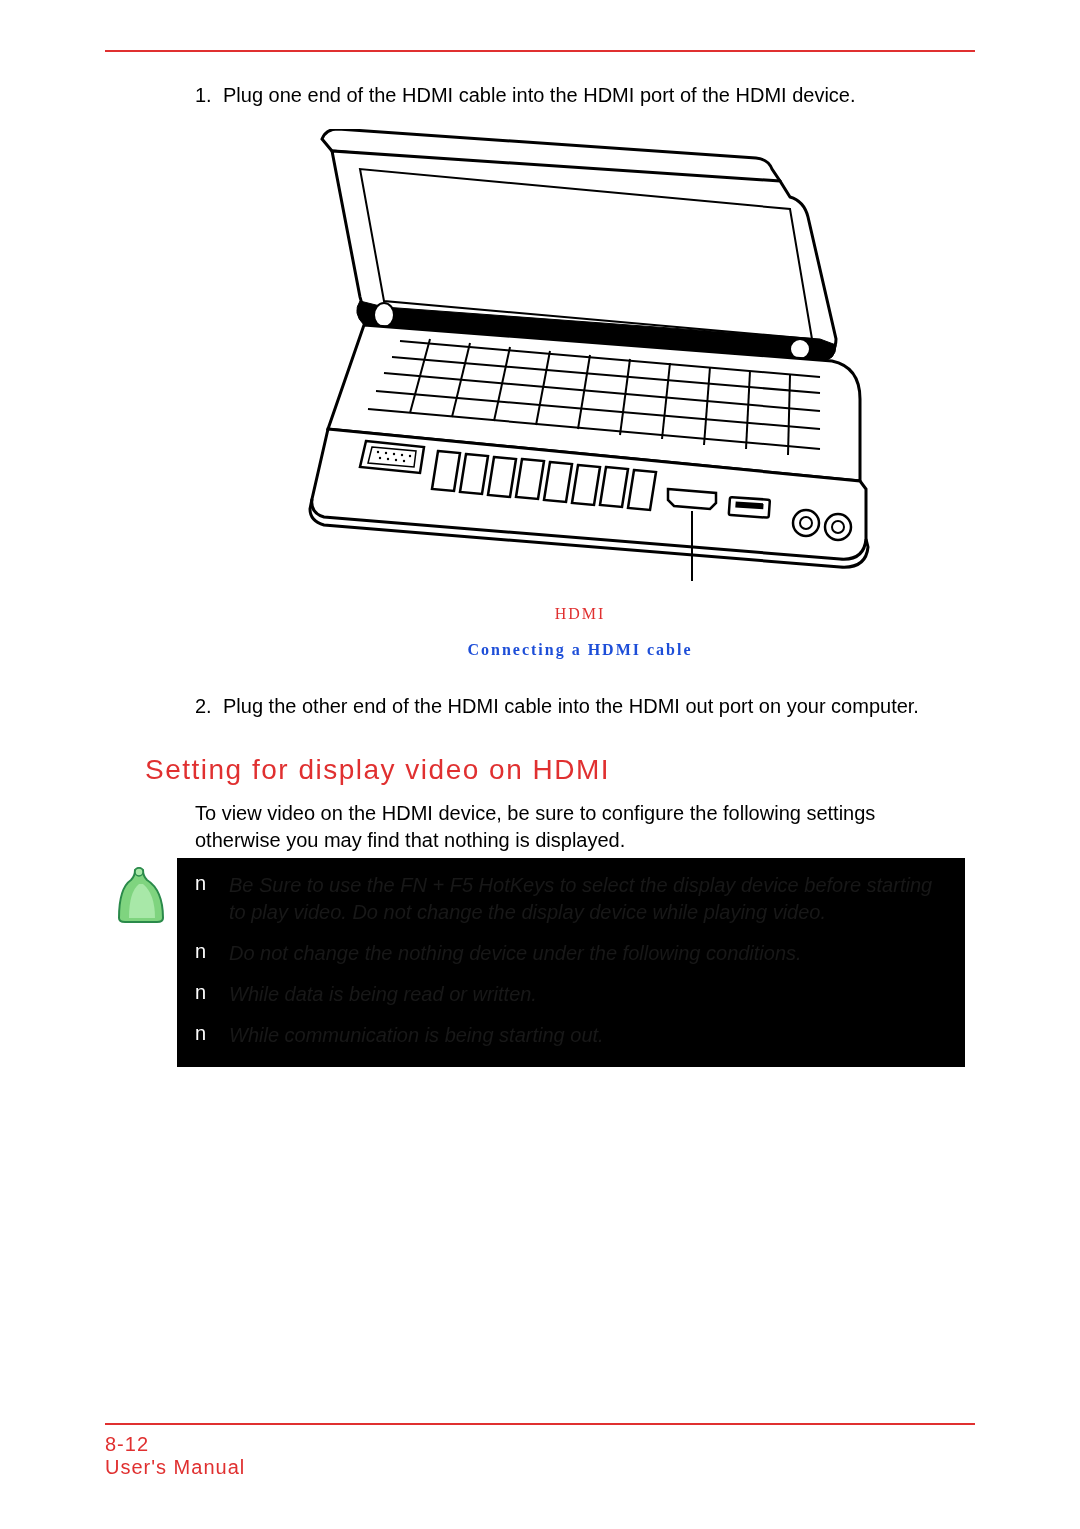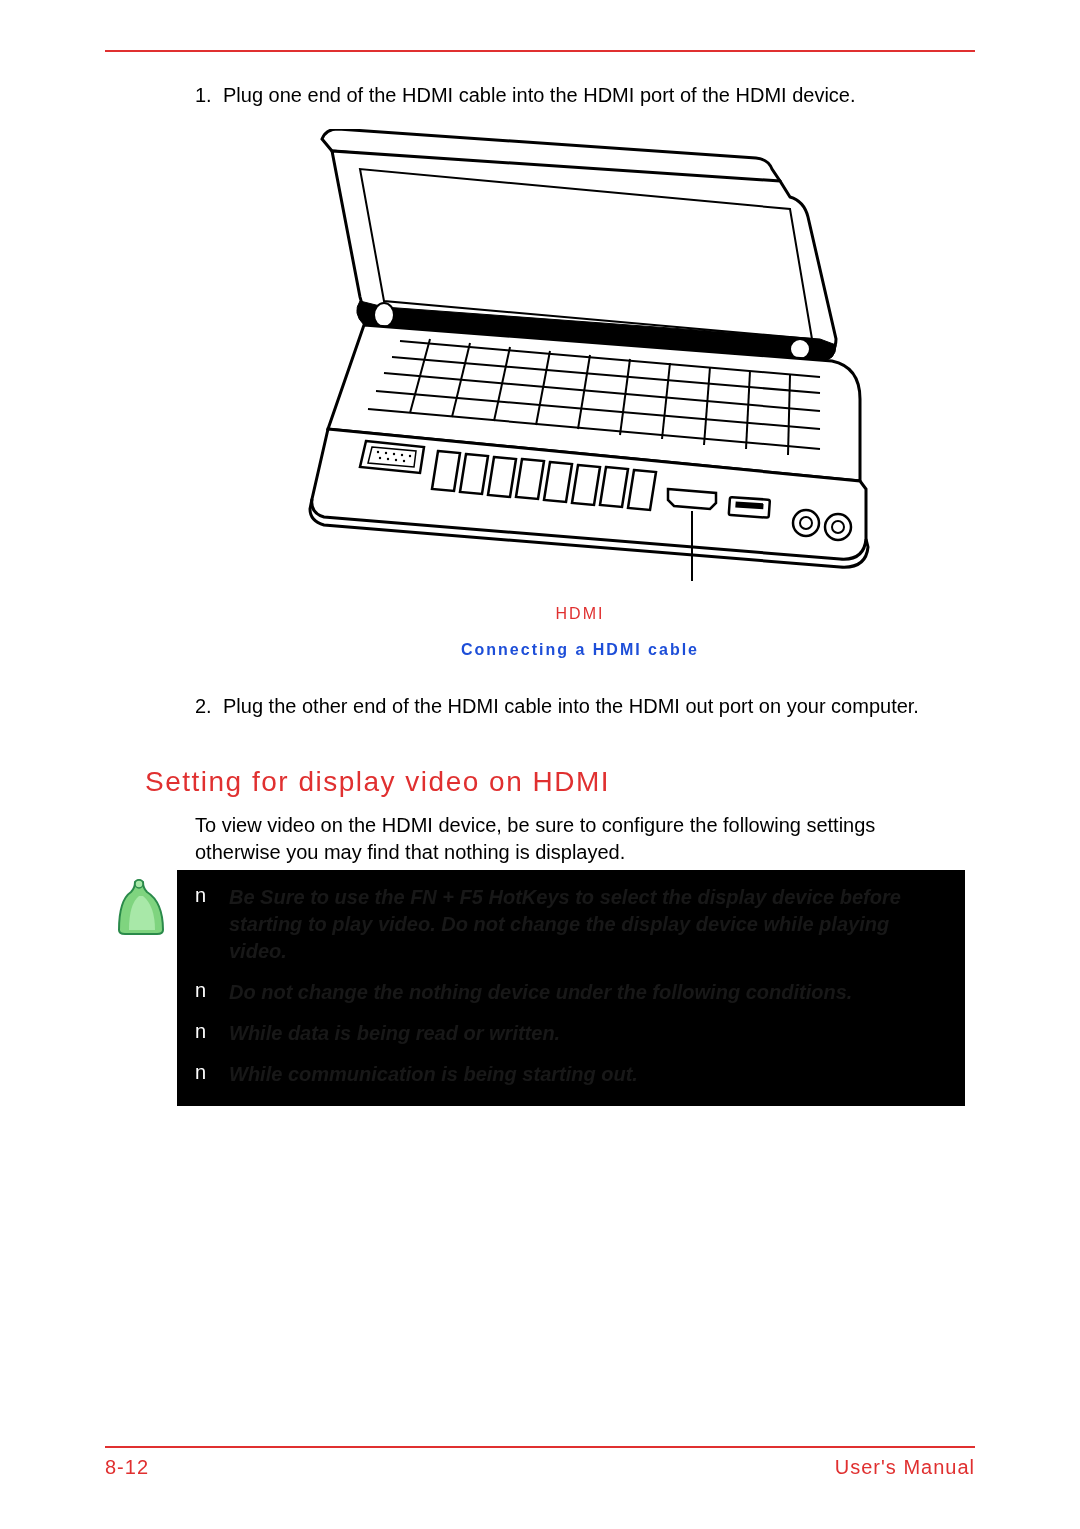--- a/index.html
+++ b/index.html
@@ -36,20 +36,21 @@
     .ol-item {
       display: flex;
       font-size: 20px;
       line-height: 1.35;
       margin-bottom: 20px;
     }
     .ol-num { width: 28px; flex-shrink: 0; }
     .figure {
       margin: 20px 0 10px 0;
       text-align: center;
+      font-family: Liberation Serif, serif;
     }
     .figure svg { display: block; margin: 0 auto; }
     .hdmi-label {
       text-align: center;
       color: #e03030;
       font-size: 16px;
       letter-spacing: 2px;
       margin-top: 6px;
     }
     .fig-caption {
@@ -58,21 +59,21 @@
       font-size: 16px;
       letter-spacing: 2px;
       font-weight: 600;
       margin: 18px 0 34px 0;
     }
     .section-heading {
       color: #e03030;
       font-size: 28px;
       letter-spacing: 1.5px;
       font-weight: 400;
-      margin: 46px 0 14px -90px;
+      margin: 34px 0 14px -90px;
       padding-left: 40px;
     }
     .body-text {
       font-size: 20px;
       line-height: 1.35;
       margin-bottom: 4px;
     }
     .note-row {
       display: flex;
       align-items: flex-start;
@@ -99,39 +100,40 @@
       flex-shrink: 0;
       color: #ffffff;
       font-size: 20px;
       font-family: Arial, sans-serif;
     }
     .note-text {
       color: #181818;
       font-size: 20px;
       font-style: italic;
       line-height: 1.35;
-      font-weight: 700;
+      font-weight: 400;
     }
     .footer {
       position: absolute;
       left: 105px;
       right: 105px;
       bottom: 50px;
     }
     .footer-rule {
       border: none;
       border-top: 2px solid #e03030;
       margin-bottom: 8px;
     }
     .footer-row {
       display: flex;
       justify-content: space-between;
       color: #e03030;
       font-size: 20px;
       letter-spacing: 1px;
+      flex-direction: column;
     }
   </style>
 </head>
 <body>
 
 <div class="page">
   <div class="header">
     <hr class="header-rule">
   </div>
 

